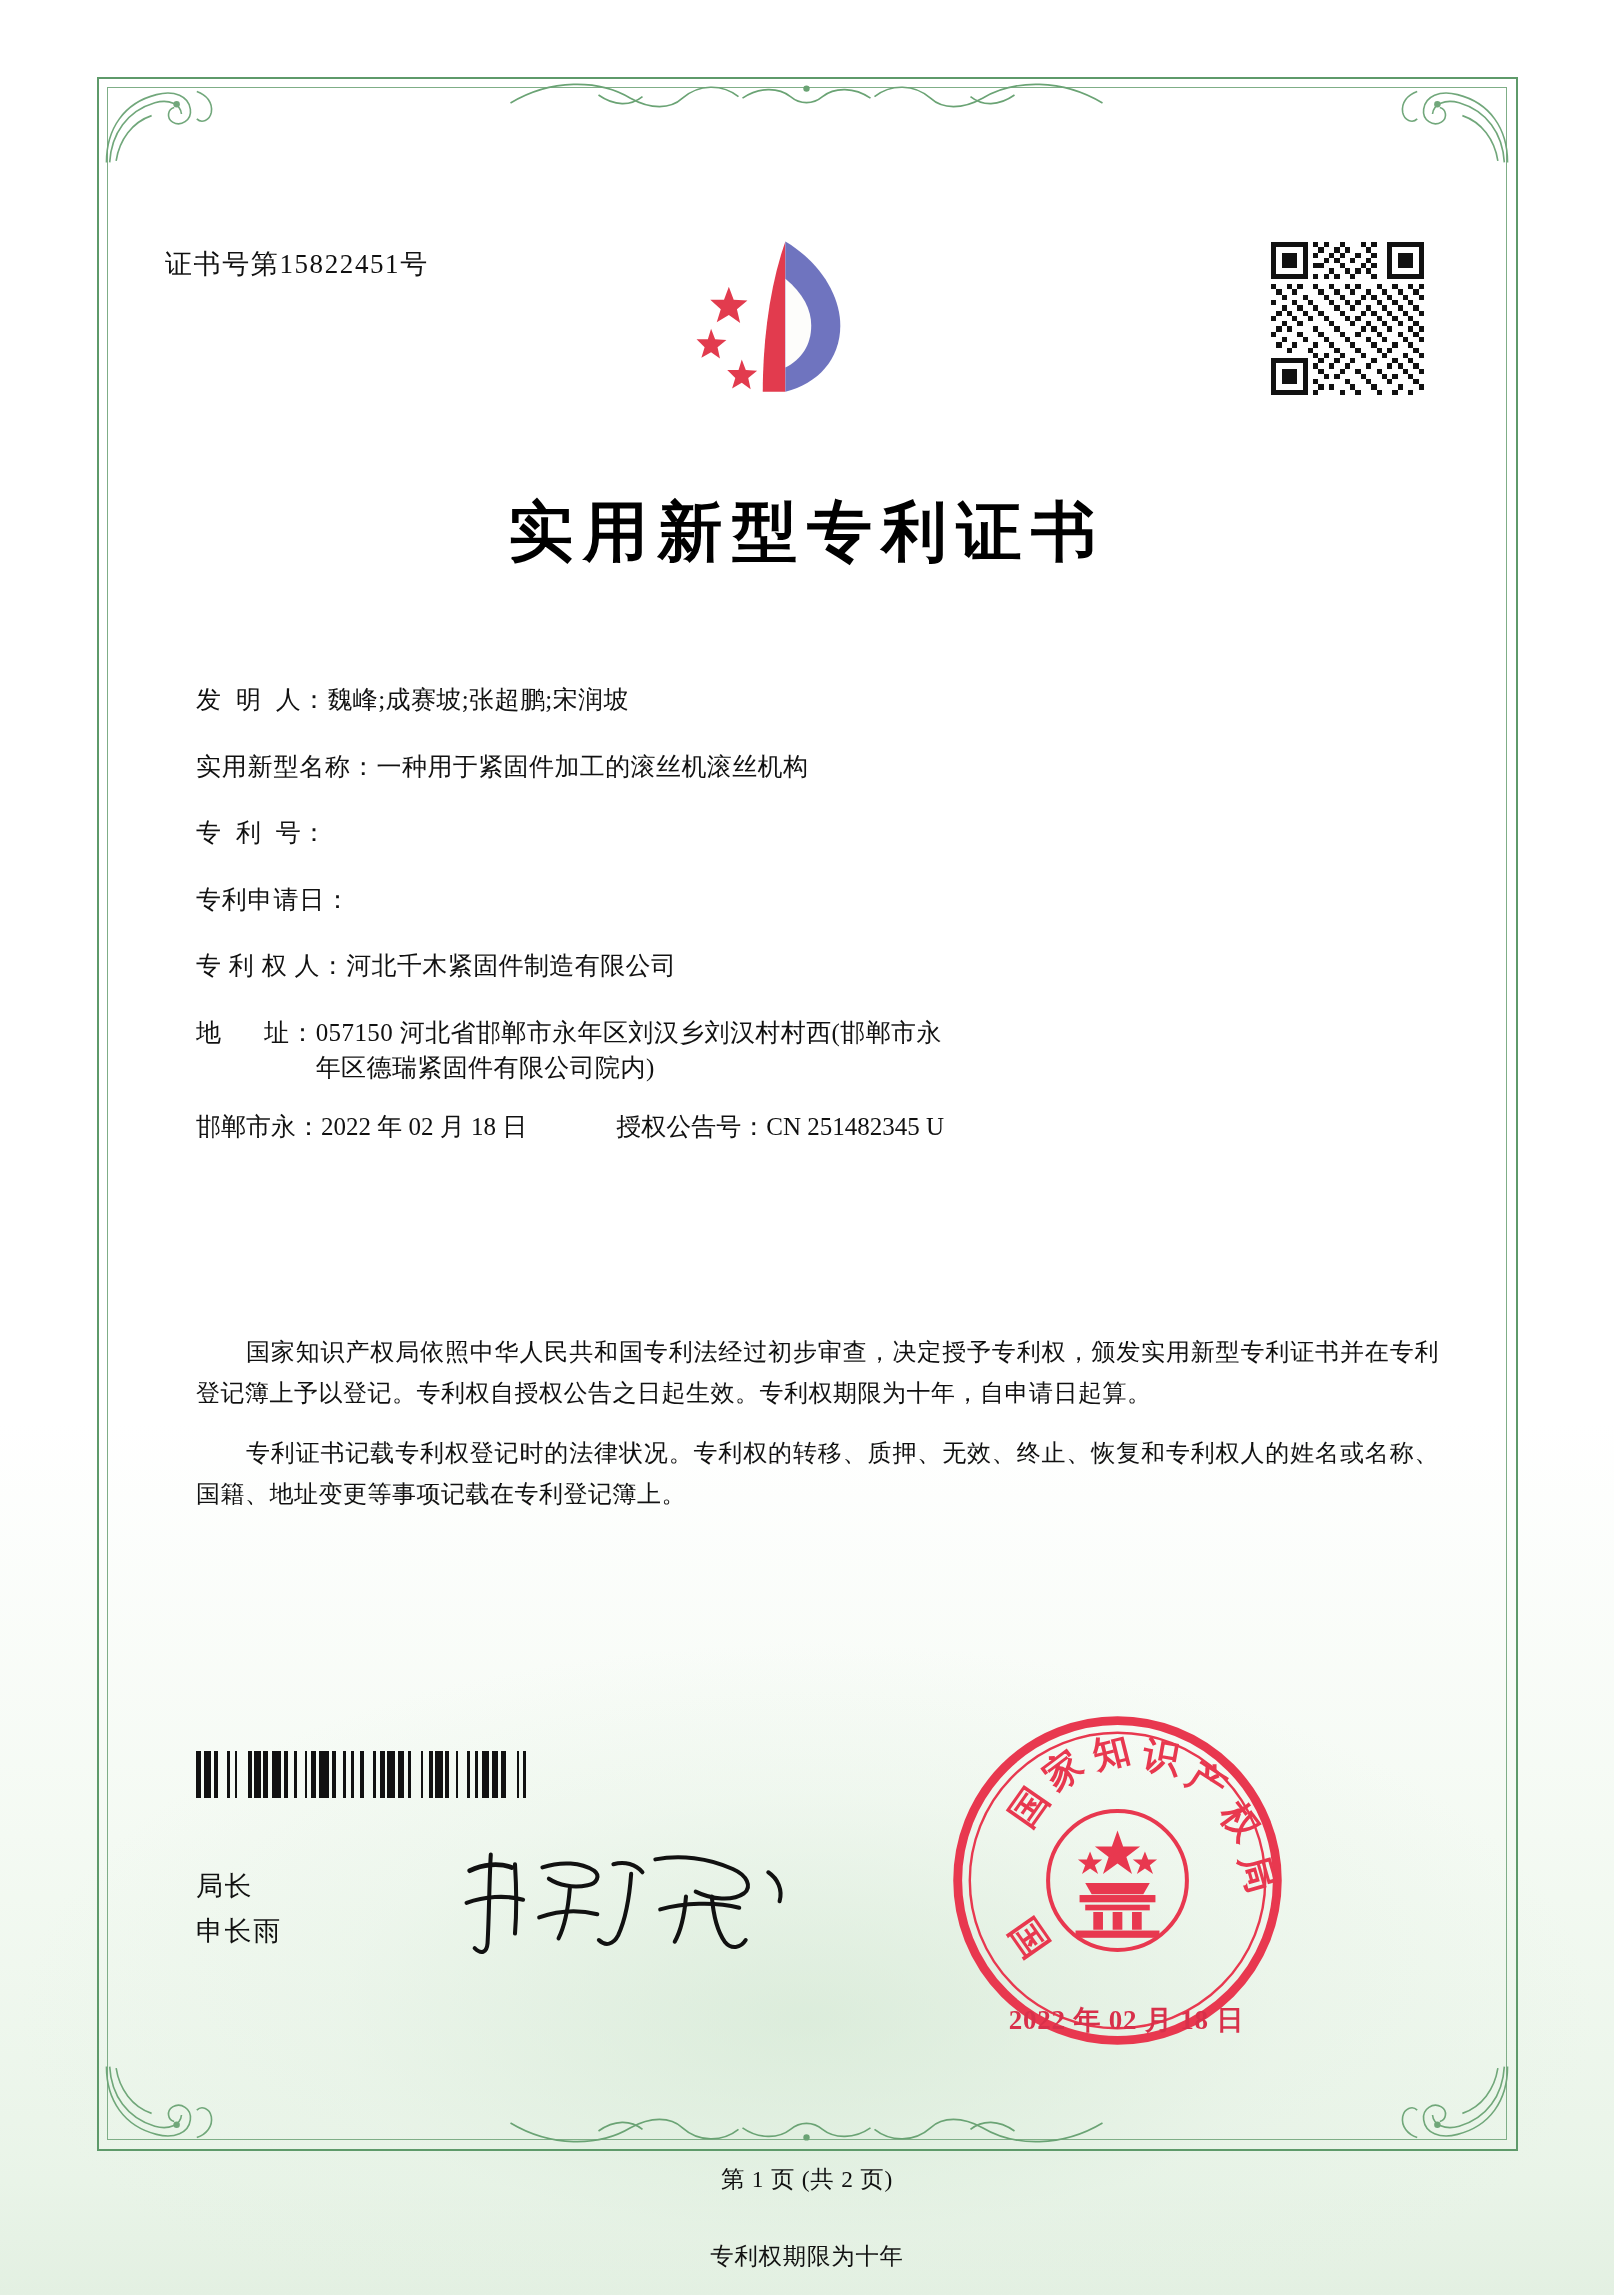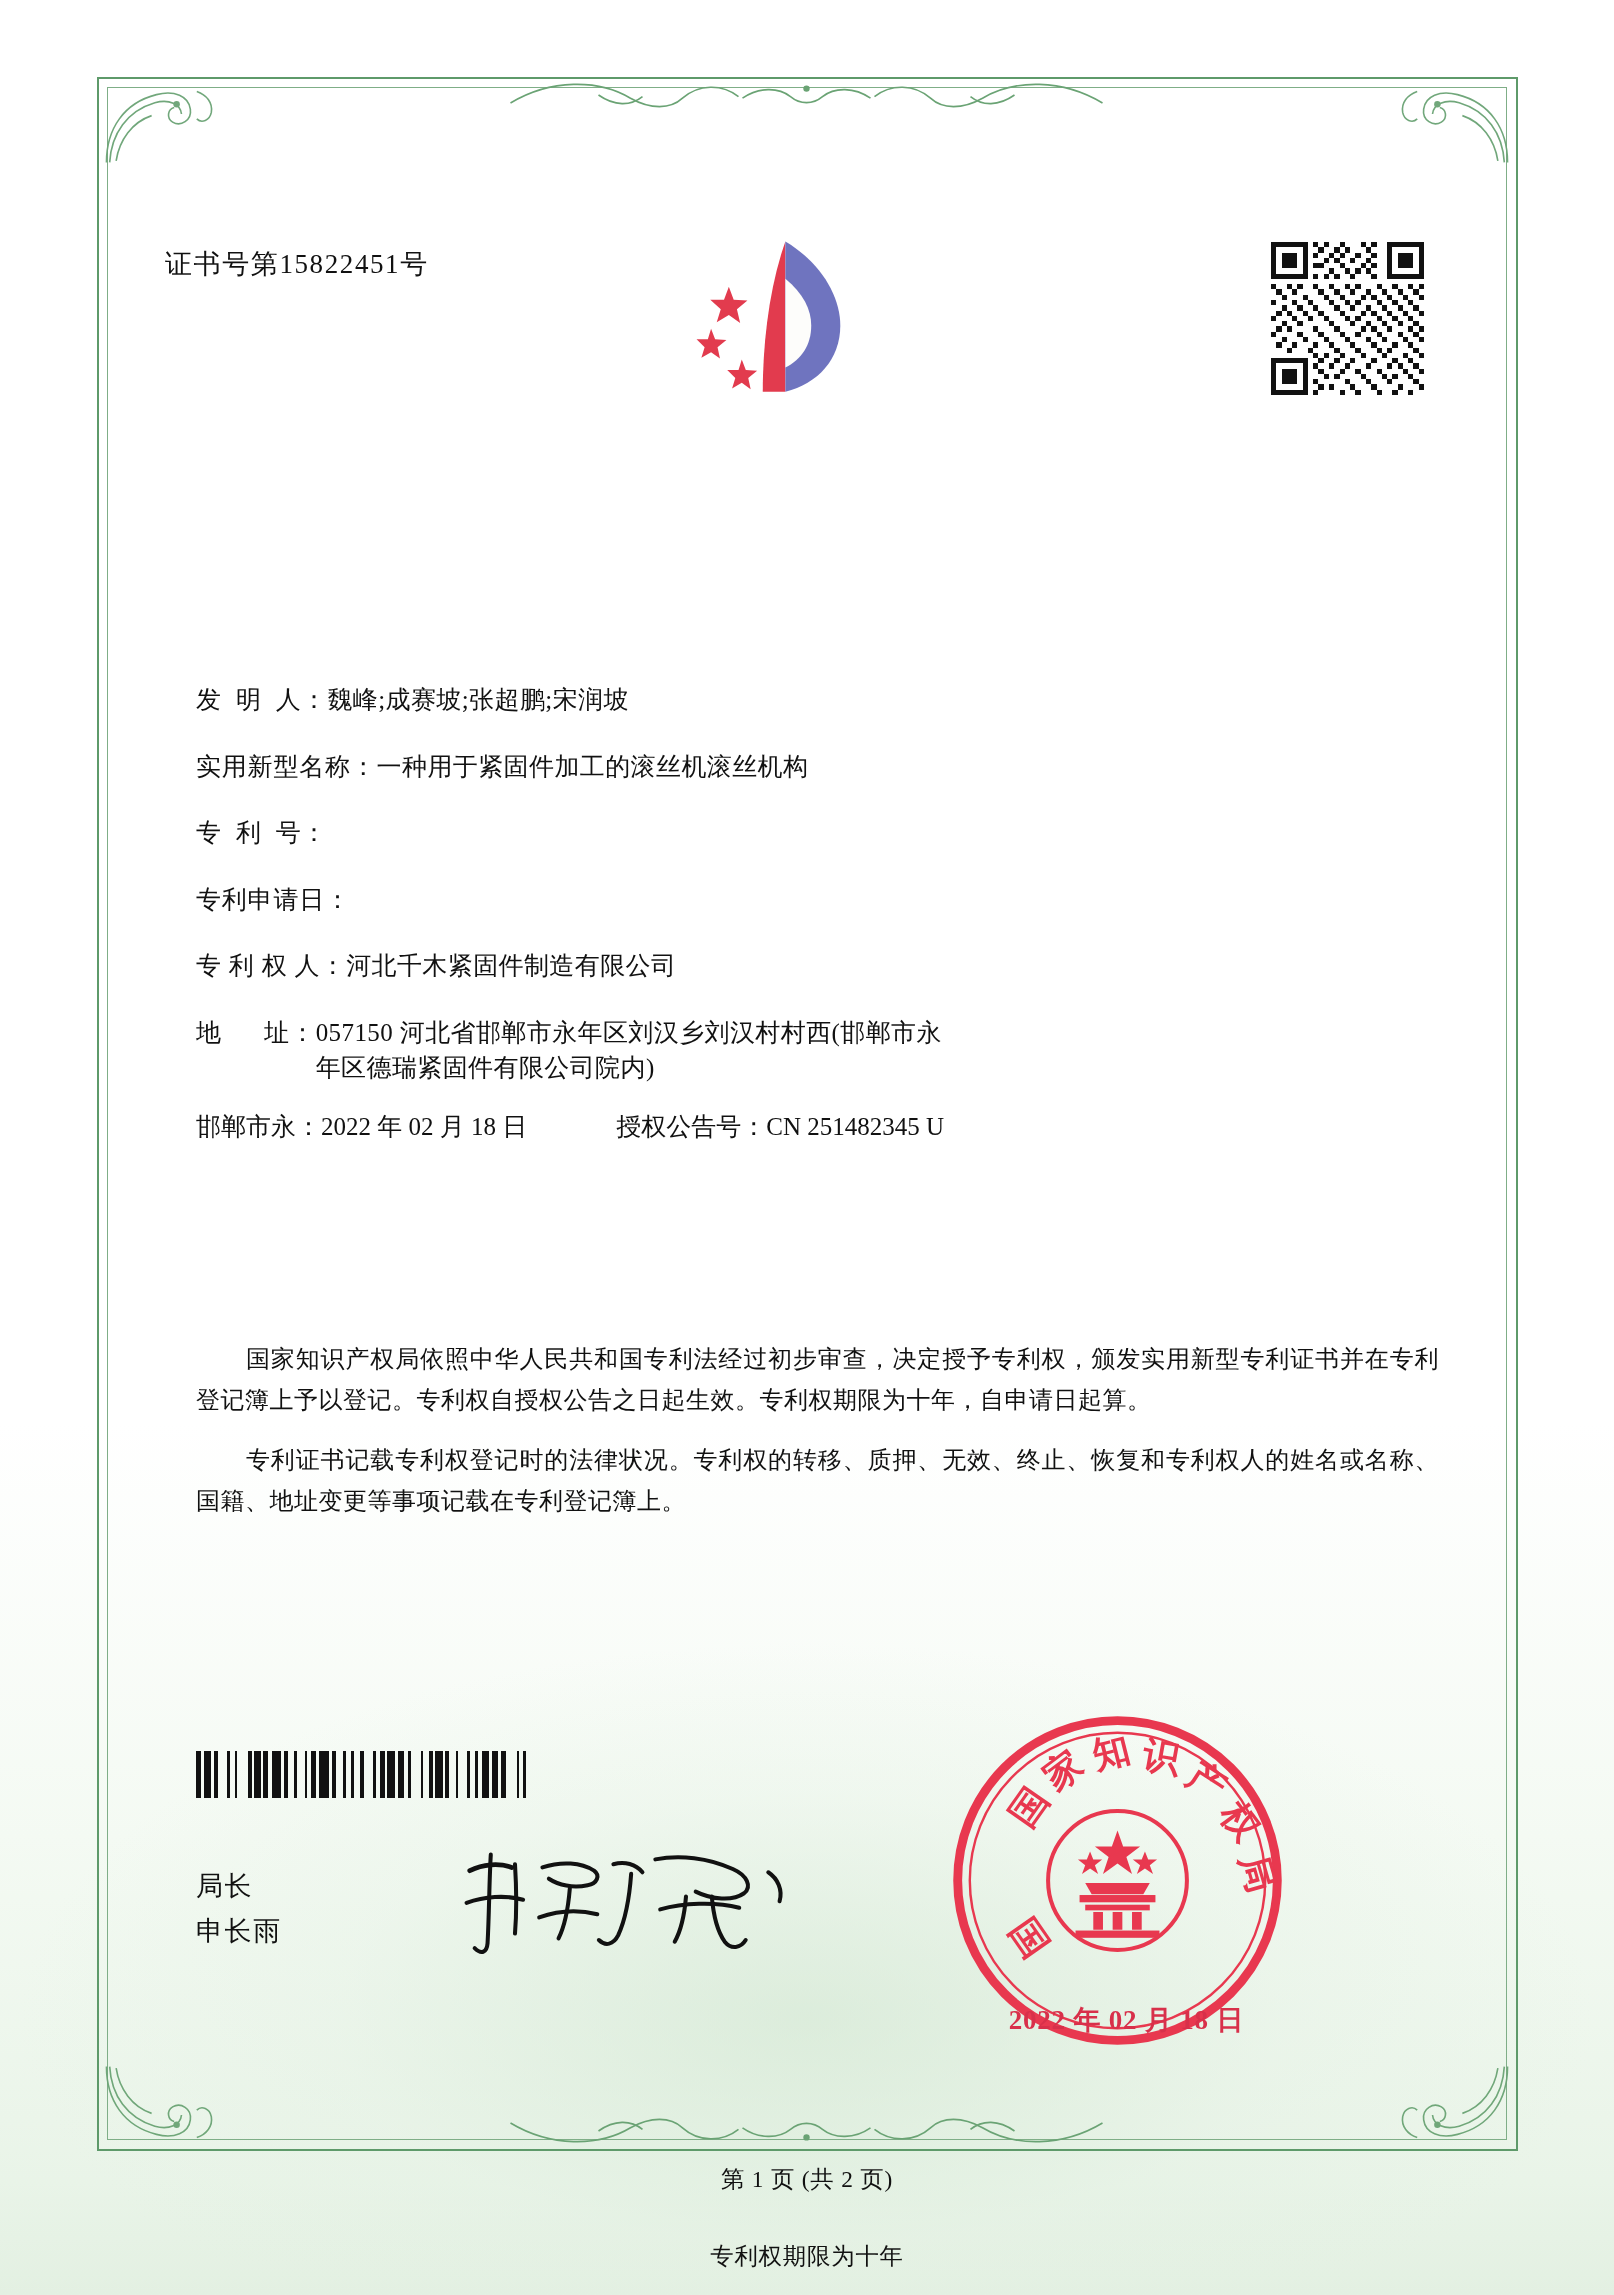--- a/index.html
+++ b/index.html
@@ -149,21 +149,21 @@
     position: absolute;
     left: 196px; top: 1332px;
     width: 1243px;
     font-size: 24px;
     line-height: 1.72;
     color: #111;
     letter-spacing: 0.5px;
     text-align: justify;
   }
   .paragraphs p {
-    margin: 7px 0 18px 0;
+    margin: 0 0 18px 0;
     text-indent: 50px;
   }
 
   
   .barcode {
     position: absolute;
     left: 196px; top: 1751px;
     width: 420px; height: 47px;
     display: flex;
     align-items: stretch;
@@ -521,20 +521,21 @@
         <rect x="8" y="28" width="1" height="1"></rect>
           <rect x="13" y="28" width="1" height="1"></rect>
           <rect x="16" y="28" width="1" height="1"></rect>
           <rect x="20" y="28" width="1" height="1"></rect>
           <rect x="23" y="28" width="1" height="1"></rect>
           <rect x="26" y="28" width="1" height="1"></rect>
       </g>
     </svg>
   </div>
 
+  <div class="title">实用新型专利证书</div>
 
   <div class="fields">
     <div class="field-row">
       <span class="field-label">发  明  人：</span>
       <span class="field-value">魏峰;成赛坡;张超鹏;宋润坡</span>
     </div>
     <div class="field-row">
       <span class="field-label">实用新型名称：</span>
       <span class="field-value">一种用于紧固件加工的滚丝机滚丝机构</span>
     </div>

